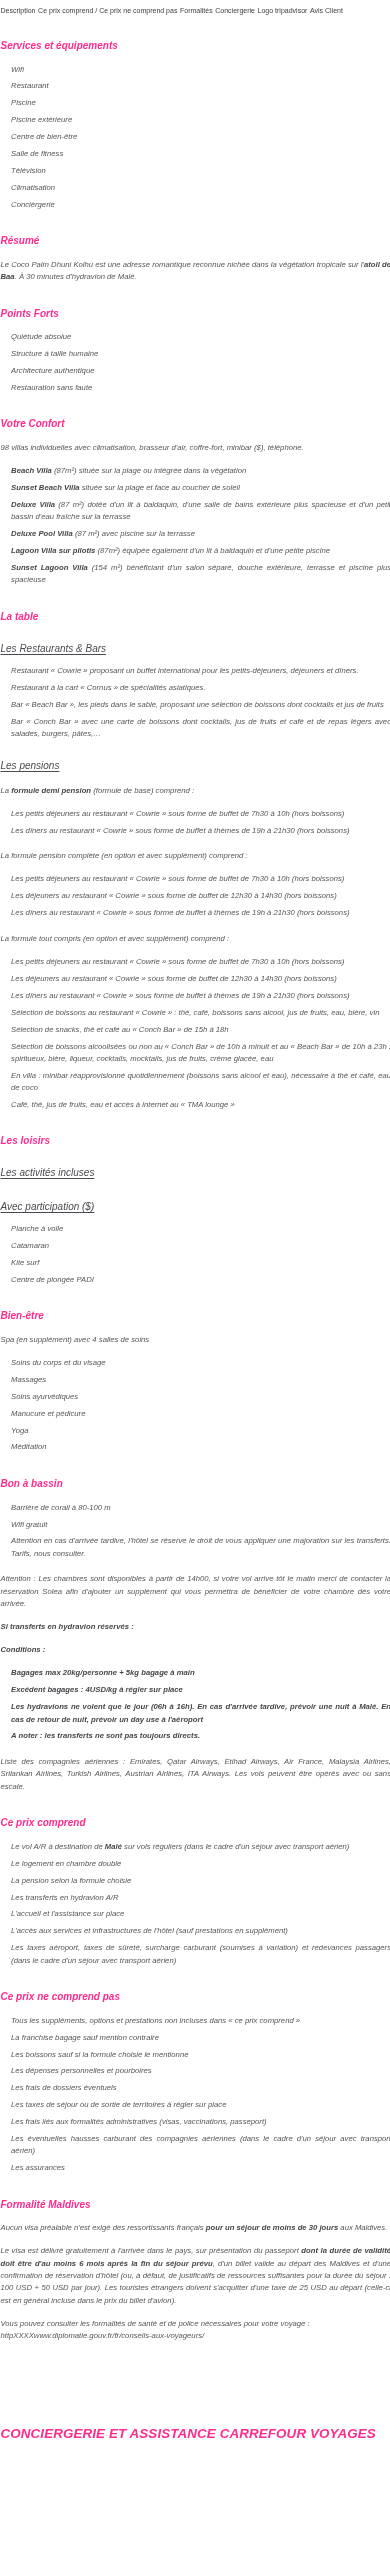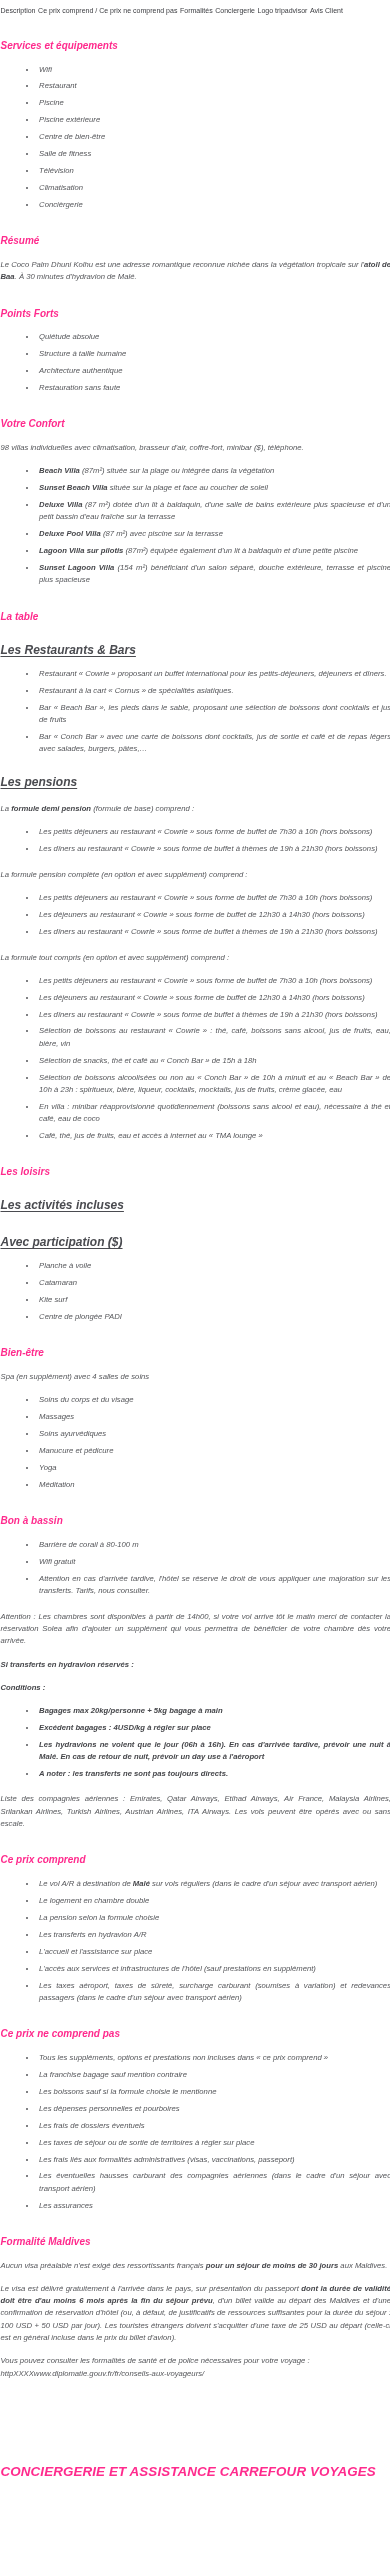--- a/index.html
+++ b/index.html
@@ -10,24 +10,24 @@
     font-style:italic;
     color:#55565a;
     font-size:7.7px;
     line-height:1.6;
   }
   #nav{font-style:normal;font-size:7px;color:#3b3c40;padding:4.6px 1px 0 0.5px}
   .nav-item{margin-right:2.6px;cursor:pointer}
   #content{padding:0 0 20.6px 0.5px}
   .h1{color:var(--pink,#ff2b8d);font-weight:700;font-size:10px;line-height:1.25;margin:24px 0 11.3px}
   .h1.caps{font-size:13.4px;letter-spacing:0.1px}
-  .h2{font-weight:700;font-size:12px;color:#4a4b50;text-decoration:underline;text-underline-offset:1.5px;margin:17.5px 0 8.2px}
+  .h2{font-weight:400;font-size:10px;color:#4a4b50;text-decoration:underline;text-underline-offset:1.5px;margin:17.5px 0 8.2px}
   .p{margin:10.8px 0}
   .p.justify,.review-text,ul.bullets li{text-align:justify}
-  ul.bullets{margin:8.2px 0 13.4px;padding-left:36px;list-style:disc}
+  ul.bullets{margin:8.2px 0 13.4px;padding-left:8px;list-style:disc}
   ul.bullets li{margin:4.6px 0;padding-left:2.6px}
   ul.bullets li::marker{color:#55565a;font-size:.9em}
   .b{font-weight:700;color:#46474b}
   .lines .line{min-height:1.6em}
 </style>
 </head>
 <body>
 
 <div id="page">
   <nav id="nav"><span class="nav-item">Description</span><span class="nav-item">Ce prix comprend / Ce prix ne comprend pas</span><span class="nav-item">Formalités</span><span class="nav-item">Conciergerie</span><span class="nav-item">Logo tripadvisor</span><span class="nav-item">Avis Client</span></nav>
@@ -62,21 +62,21 @@
         <li><span class="b">Deluxe Pool Villa</span> (87 m²) avec piscine sur la terrasse</li>
         <li><span class="b">Lagoon Villa sur pilotis</span> (87m²) équipée également d'un lit à baldaquin et d'une petite piscine</li>
         <li><span class="b">Sunset Lagoon Villa</span> (154 m²) bénéficiant d'un salon séparé, douche extérieure, terrasse et piscine plus spacieuse</li>
       </ul>
       <div class="h1">La table</div>
       <div class="h2">Les Restaurants &amp; Bars</div>
       <ul class="bullets">
         <li>Restaurant « Cowrie » proposant un buffet international pour les petits-déjeuners, déjeuners et dîners.</li>
         <li>Restaurant à la cart « Cornus » de spécialités asiatiques.</li>
         <li>Bar « Beach Bar », les pieds dans le sable, proposant une sélection de boissons dont cocktails et jus de fruits</li>
-        <li>Bar « Conch Bar » avec une carte de boissons dont cocktails, jus de sortie et café et de repas légers avec salades, burgers, pâtes,…</li>
+        <li>Bar « Conch Bar » avec une carte de boissons dont cocktails, jus de fruits et café et de repas légers avec salades, burgers, pâtes,…</li>
       </ul>
       <div class="h2">Les pensions</div>
       <div class="p">La <span class="b">formule demi pension</span> (formule de base) comprend :</div>
       <ul class="bullets">
         <li>Les petits déjeuners au restaurant « Cowrie » sous forme de buffet de 7h30 à 10h (hors boissons)</li>
         <li>Les dîners au restaurant « Cowrie » sous forme de buffet à thèmes de 19h à 21h30 (hors boissons)</li>
       </ul>
       <div class="p">La formule pension complète (en option et avec supplément) comprend :</div>
       <ul class="bullets">
         <li>Les petits déjeuners au restaurant « Cowrie » sous forme de buffet de 7h30 à 10h (hors boissons)</li>

